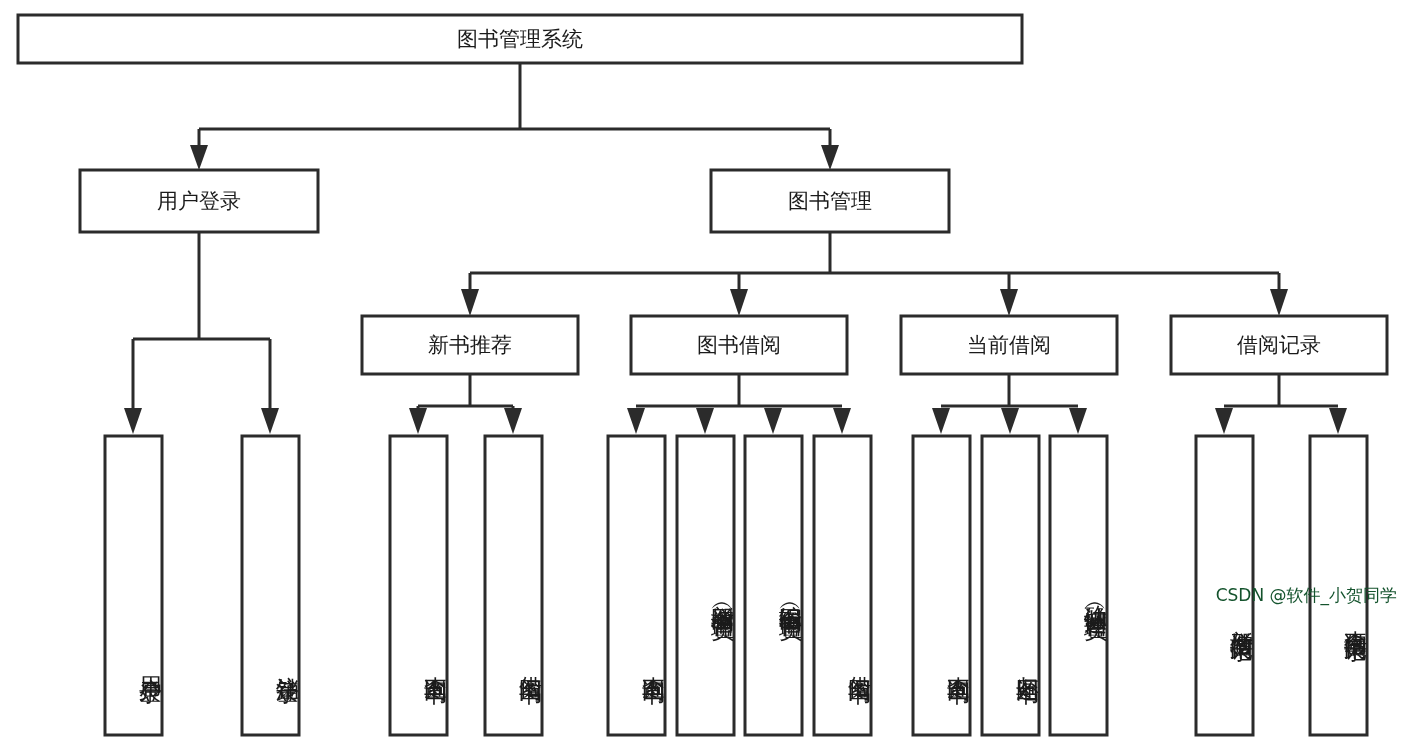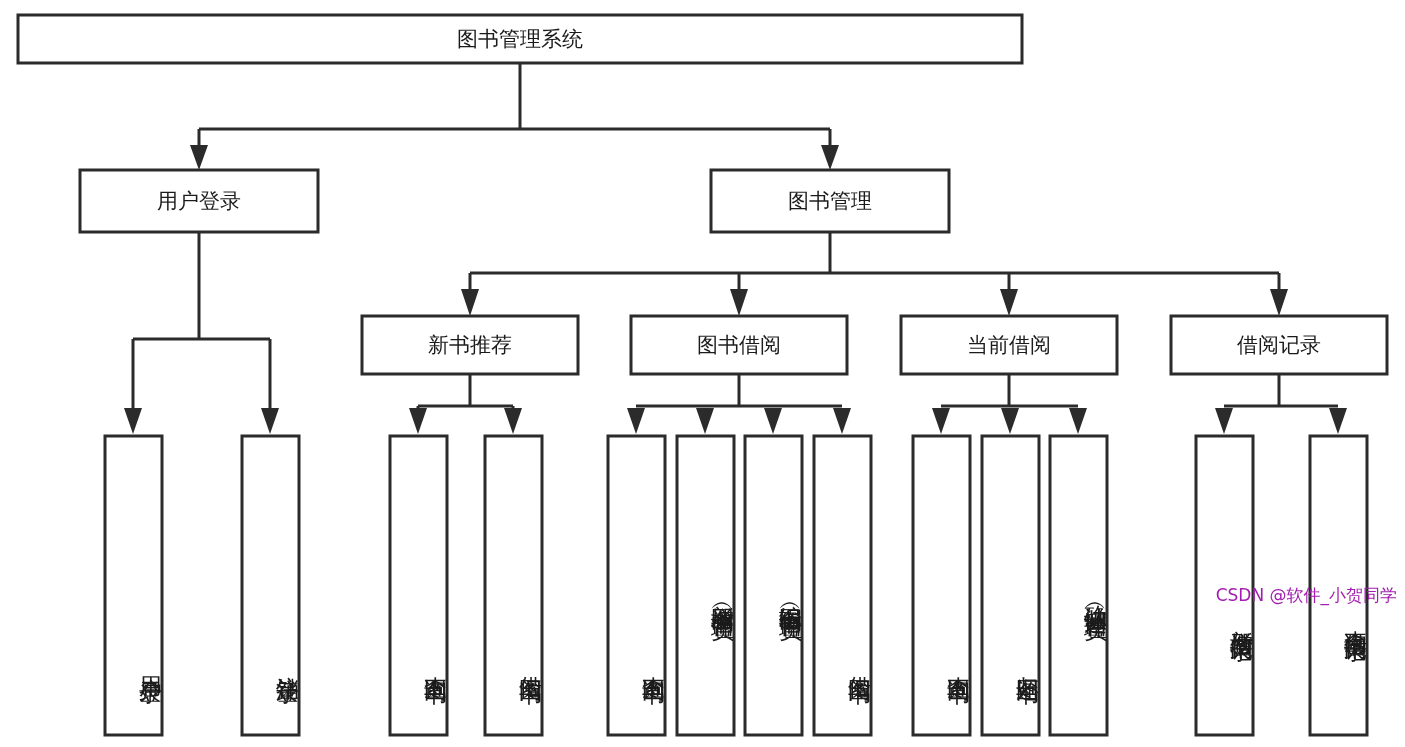--- a/index.html
+++ b/index.html
@@ -64,21 +64,21 @@
     justify-content: center;
     white-space: nowrap;
     pointer-events: none;
   }
   .watermark {
     position: absolute;
     right: 8px;
     bottom: 4px;
     font-family: "DejaVu Sans", "Liberation Sans", sans-serif;
     font-size: 17px;
-    color: #a21caf;
+    color: #14532d;
     white-space: nowrap;
   }
 </style>
 </head>
 <body>
 
 <div id="diagram-root">
 
   <svg id="flow-svg" viewBox="0 0 1405 747">
 

